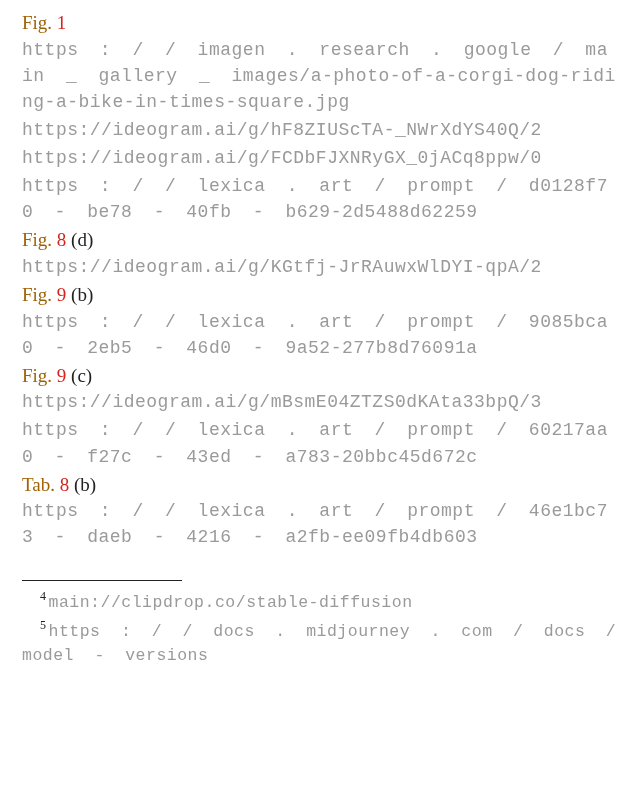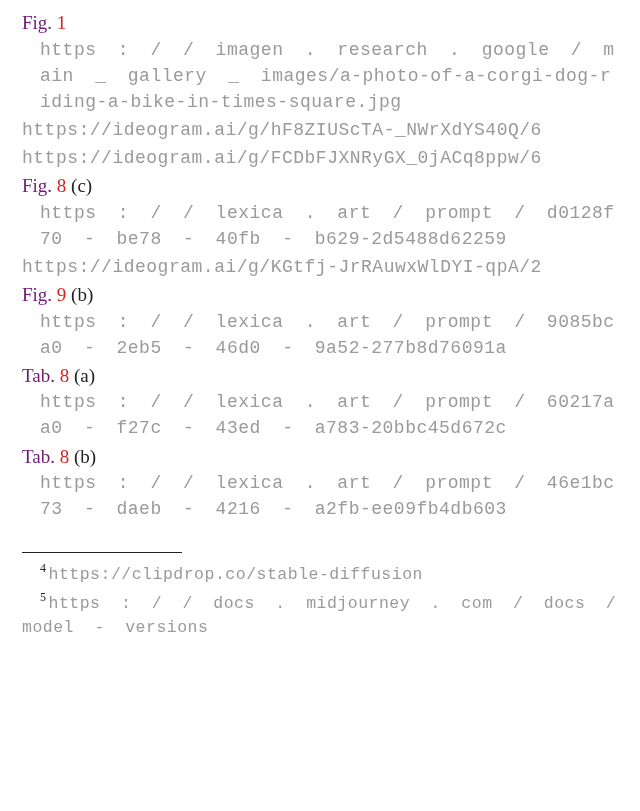--- a/index.html
+++ b/index.html
@@ -9,42 +9,41 @@
       font-family: 'Times New Roman', Times, serif;
       font-size: 19px;
       line-height: 1.4;
       color: #222;
       padding: 10px 22px 20px 22px;
     }
     .entry {
       margin-bottom: 2px;
     }
     .ref-label {
-      color: #701a75;
+      color: #a16207;
       text-align: right;
     }
     .ref-num {
       color: #d9221c;
     }
     .ref-suffix {
       color: #222;
     }
     .url {
       font-family: 'Courier New', Courier, monospace;
       font-size: 18px;
       color: #9a9a9a;
       letter-spacing: 0.5px;
       word-break: break-all;
       overflow-wrap: break-word;
       line-height: 1.45;
       display: block;
     }
     .url-wide {
       word-spacing: 10px;
-      margin-left: 18px;
     }
     hr.footnote-rule {
       border: none;
       border-top: 1px solid #222;
       width: 160px;
       margin-top: 30px;
       margin-bottom: 6px;
     }
     .footnote {
       font-family: 'Courier New', Courier, monospace;
@@ -65,44 +64,47 @@
   </style>
 </head>
 <body>
 
 <div id="entries-container">
     <div class="entry">
       <div><span class="ref-label">Fig. </span><span class="ref-num">1</span><span class="ref-suffix"></span></div>
       <span class="url url-wide">https : / / imagen . research . google / main _ gallery _ images/a-photo-of-a-corgi-dog-riding-a-bike-in-times-square.jpg</span>
     </div>
     <div class="entry">
-      <span class="url">https://ideogram.ai/g/hF8ZIUScTA-_NWrXdYS40Q/6</span>
+      <span class="url">https://ideogram.ai/g/hF8ZIUScTA-_NWrXdYS40Q/2</span>
     </div>
     <div class="entry">
-      <span class="url">https://ideogram.ai/g/FCDbFJXNRyGX_0jACq8ppw/6</span>
+      <span class="url">https://ideogram.ai/g/FCDbFJXNRyGX_0jACq8ppw/0</span>
     </div>
     <div class="entry">
-      <div><span class="ref-label">Fig. </span><span class="ref-num">8</span><span class="ref-suffix"> (c)</span></div>
       <span class="url url-wide">https : / / lexica . art / prompt / d0128f70 - be78 - 40fb - b629-2d5488d62259</span>
     </div>
     <div class="entry">
+      <div><span class="ref-label">Fig. </span><span class="ref-num">8</span><span class="ref-suffix"> (d)</span></div>
       <span class="url">https://ideogram.ai/g/KGtfj-JrRAuwxWlDYI-qpA/2</span>
     </div>
     <div class="entry">
       <div><span class="ref-label">Fig. </span><span class="ref-num">9</span><span class="ref-suffix"> (b)</span></div>
       <span class="url url-wide">https : / / lexica . art / prompt / 9085bca0 - 2eb5 - 46d0 - 9a52-277b8d76091a</span>
     </div>
     <div class="entry">
-      <div><span class="ref-label">Tab. </span><span class="ref-num">8</span><span class="ref-suffix"> (a)</span></div>
+      <div><span class="ref-label">Fig. </span><span class="ref-num">9</span><span class="ref-suffix"> (c)</span></div>
+      <span class="url">https://ideogram.ai/g/mBsmE04ZTZS0dKAta33bpQ/3</span>
+    </div>
+    <div class="entry">
       <span class="url url-wide">https : / / lexica . art / prompt / 60217aa0 - f27c - 43ed - a783-20bbc45d672c</span>
     </div>
     <div class="entry">
       <div><span class="ref-label">Tab. </span><span class="ref-num">8</span><span class="ref-suffix"> (b)</span></div>
       <span class="url url-wide">https : / / lexica . art / prompt / 46e1bc73 - daeb - 4216 - a2fb-ee09fb4db603</span>
     </div>
   </div>
 
 <hr class="footnote-rule">
 
 <div id="footnotes-container">
-    <div class="footnote"><sup>4</sup><span>https://clipdrop.co/stable-diffusion</span></div>
+    <div class="footnote"><sup>4</sup><span>main://clipdrop.co/stable-diffusion</span></div>
     <div class="footnote fn-wide"><sup>5</sup><span>https : / / docs . midjourney . com / docs / model - versions</span></div>
   </div>
 
 </body></html>

